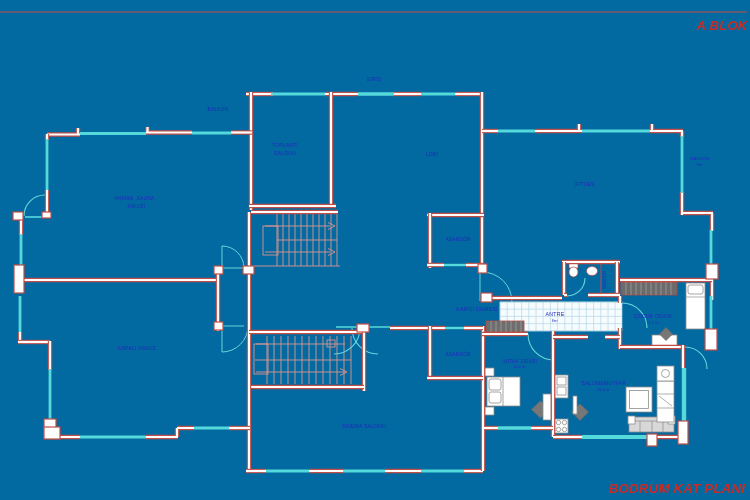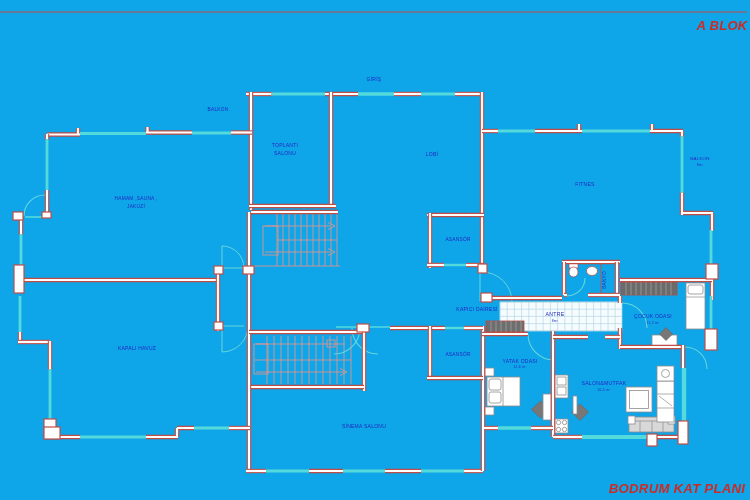--- a/index.html
+++ b/index.html
@@ -1,16 +1,16 @@
 <!DOCTYPE html>
 <html><head>
 <meta charset="utf-8">
 <style>
   html,body{margin:0;padding:0;background:#fff;}
-  .page{width:750px;height:500px;position:relative;overflow:hidden;background:#0ea5e9;font-family:"Liberation Sans",sans-serif;filter:blur(0.28px);}
+  .page{width:750px;height:500px;position:relative;overflow:hidden;background:#0369a1;font-family:"Liberation Sans",sans-serif;filter:blur(0.28px);}
   svg{position:absolute;left:0;top:0;}
   text{font-family:"Liberation Sans",sans-serif;letter-spacing:0.25px;}
 </style>
 </head>
 <body>
 
 <div class="page">
 <svg width="750" height="500" viewBox="0 0 750 500">
 
 <g stroke="#aed6e4" stroke-width="0.65" fill="none">

